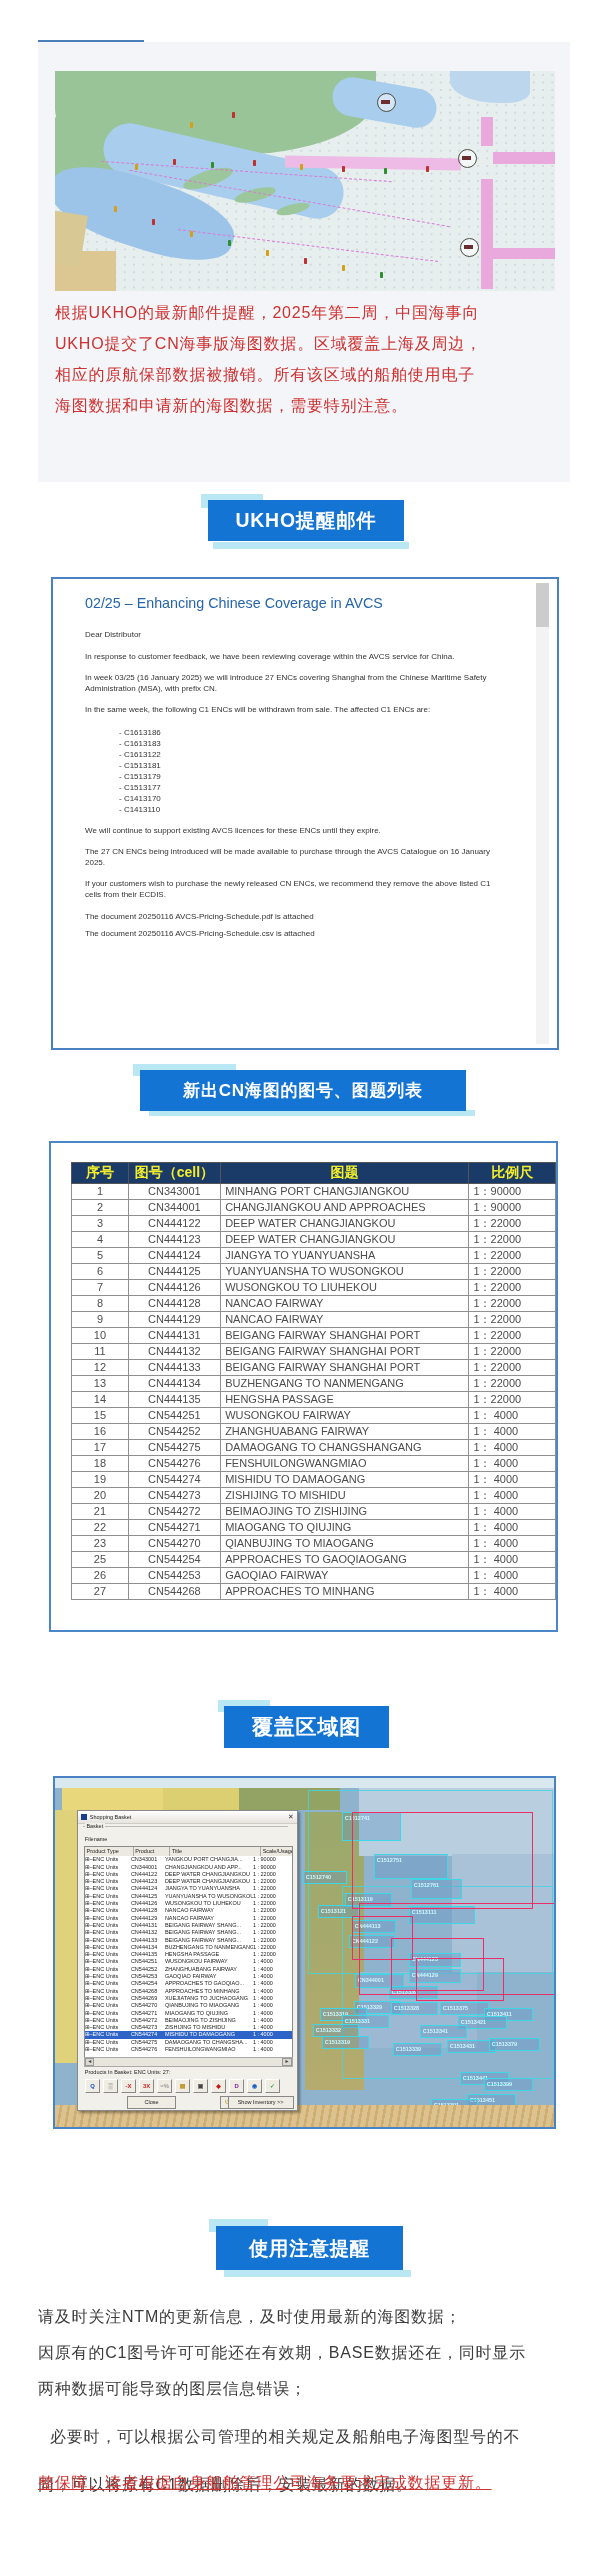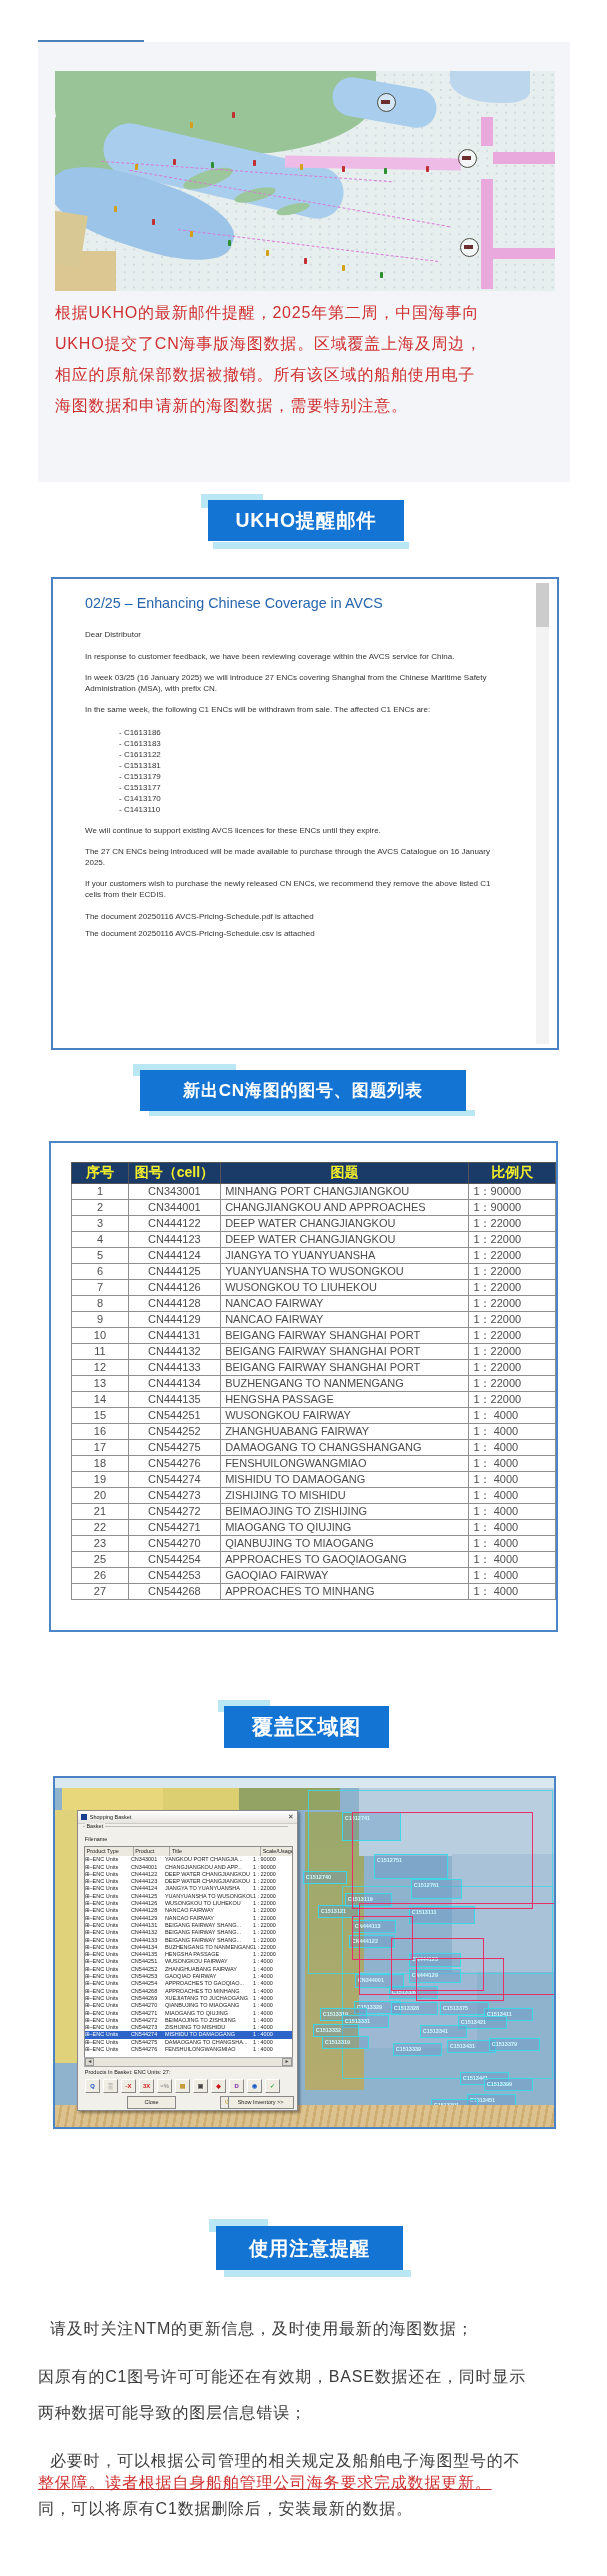--- a/index.html
+++ b/index.html
@@ -661,21 +661,21 @@
       <div class="mini mini2">↻</div>
       <div class="dlg-inv">Show Inventory &gt;&gt;</div>
     </div>
   </div>
 
   <div class="abs accent a4t"></div>
   <div class="abs accent a4b"></div>
   <div class="abs btn btn4">使用注意提醒</div>
 
   <div class="abs notice" id="notice-text">
-      <p style="margin: 12px;">请及时关注NTM的更新信息，及时使用最新的海图数据；</p>
+      <p style="margin: 0px;">请及时关注NTM的更新信息，及时使用最新的海图数据；</p>
       <p style="margin: 0px;">因原有的C1图号许可可能还在有效期，BASE数据还在，同时显示</p>
       <p style="margin: 0px;">两种数据可能导致的图层信息错误；</p>
       <p style="margin: 12px;">必要时，可以根据公司管理的相关规定及船舶电子海图型号的不</p>
       <p style="margin: 0px;">同，可以将原有C1数据删除后，安装最新的数据。</p>
     </div>
   <div class="abs special" id="special-text">
       <p style="margin: 0px;">整保障。读者根据自身船舶管理公司海务要求完成数据更新。</p>
     </div>
 
 </div>

